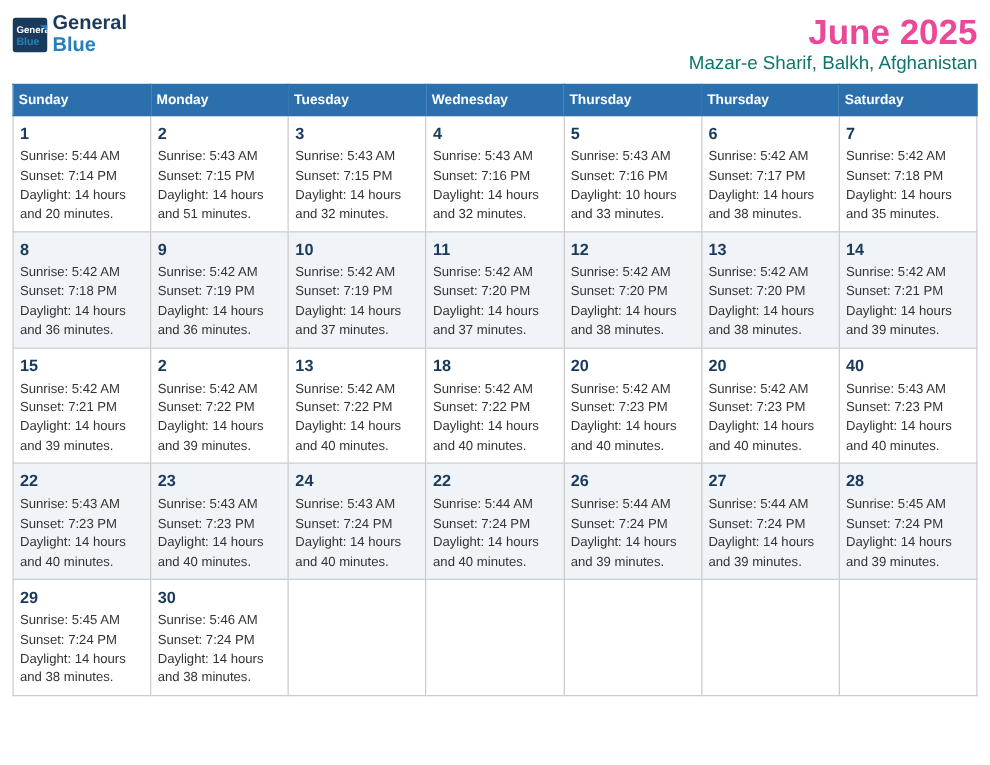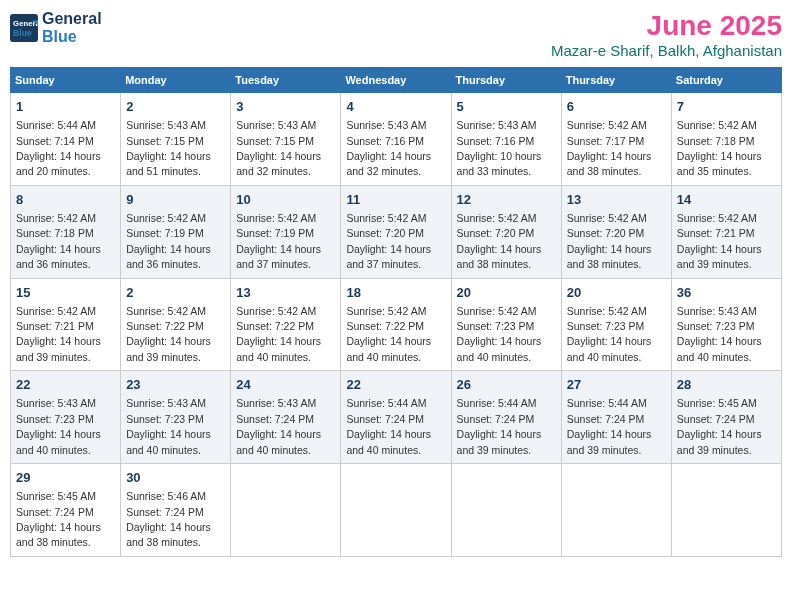--- a/index.html
+++ b/index.html
@@ -234,21 +234,21 @@
         <span class="cell-text">Sunset: 7:23 PM</span><br>
         <span class="cell-text">Daylight: 14 hours and 40 minutes.</span>
       </td>
         <td>
         <span class="day-num">20</span>
         <span class="cell-text">Sunrise: 5:42 AM</span><br>
         <span class="cell-text">Sunset: 7:23 PM</span><br>
         <span class="cell-text">Daylight: 14 hours and 40 minutes.</span>
       </td>
         <td>
-        <span class="day-num">36</span>
+        <span class="day-num">40</span>
         <span class="cell-text">Sunrise: 5:43 AM</span><br>
         <span class="cell-text">Sunset: 7:23 PM</span><br>
         <span class="cell-text">Daylight: 14 hours and 40 minutes.</span>
       </td>
       </tr>
       <tr>
         <td>
         <span class="day-num">22</span>
         <span class="cell-text">Sunrise: 5:43 AM</span><br>
         <span class="cell-text">Sunset: 7:23 PM</span><br>

